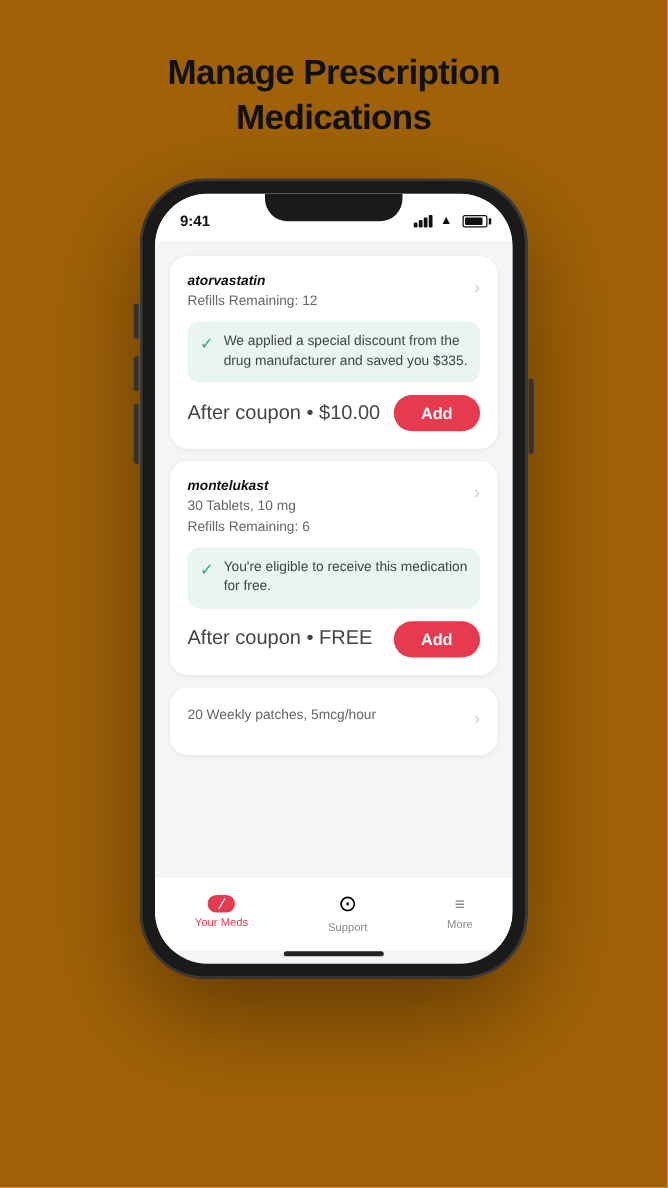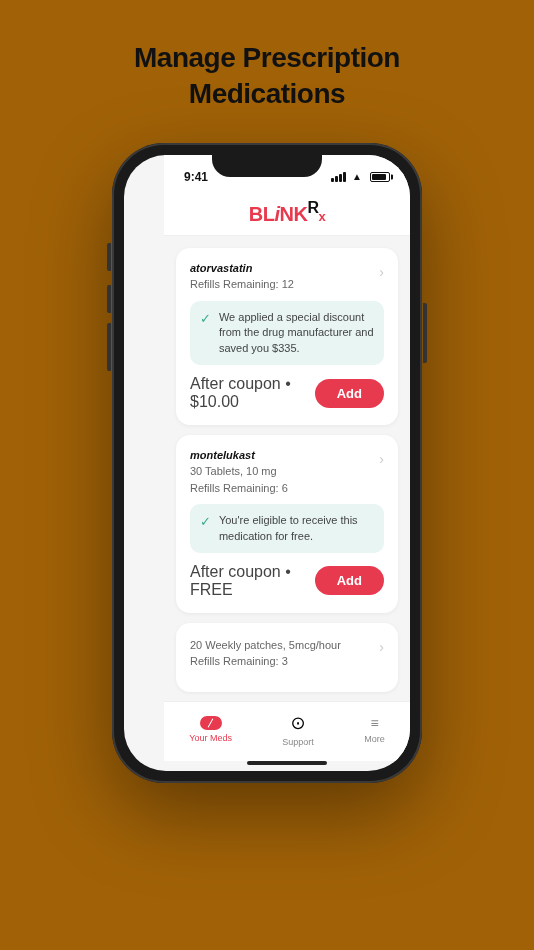--- a/index.html
+++ b/index.html
@@ -48,21 +48,20 @@
 
     .phone-screen {
       width: 100%;
       height: 100%;
       background: #f5f5f5;
       border-radius: 42px;
       overflow: hidden;
       display: flex;
       flex-direction: column;
       position: relative;
-      padding-left: 40px;
     }
 
     
     .notch {
       position: absolute;
       top: 0;
       left: 50%;
       transform: translateX(-50%);
       width: 110px;
       height: 22px;
@@ -404,25 +403,20 @@
             <div class="signal-bar" style="height:8px"></div>
             <div class="signal-bar" style="height:10px"></div>
           </div>
           <span class="wifi-icon">▲</span>
           <div class="battery-icon">
             <div class="battery-fill"></div>
           </div>
         </div>
       </div>
 
-      <div class="app-header">
-        <div class="logo">
-          BL<span style="color:#e83a4f; font-style:italic;">i</span>NK<span style="color:#111; font-size:16px; vertical-align:super;">R</span><span style="font-size:13px; color:#e83a4f;">x</span>
-        </div>
-      </div>
 
       <div class="scroll-content">
 
         <div class="med-card">
           <div class="med-header">
             <div class="med-info">
               <div class="med-name">atorvastatin</div>
               <div class="med-details">Refills Remaining: 12</div>
             </div>
             <span class="chevron-icon">›</span>
@@ -453,21 +447,20 @@
           <div class="price-row">
             <span class="price-label">After coupon • FREE</span>
             <button class="add-button">Add</button>
           </div>
         </div>
 
         <div class="med-card-partial">
           <div class="med-header">
             <div class="med-info">
               <div class="med-details">20 Weekly patches, 5mcg/hour</div>
-              <div class="med-details">Refills Remaining: 3</div>
             </div>
             <span class="chevron-icon">›</span>
           </div>
         </div>
 
       </div>
 
       <div class="bottom-nav">
 
         <div class="nav-item active">

